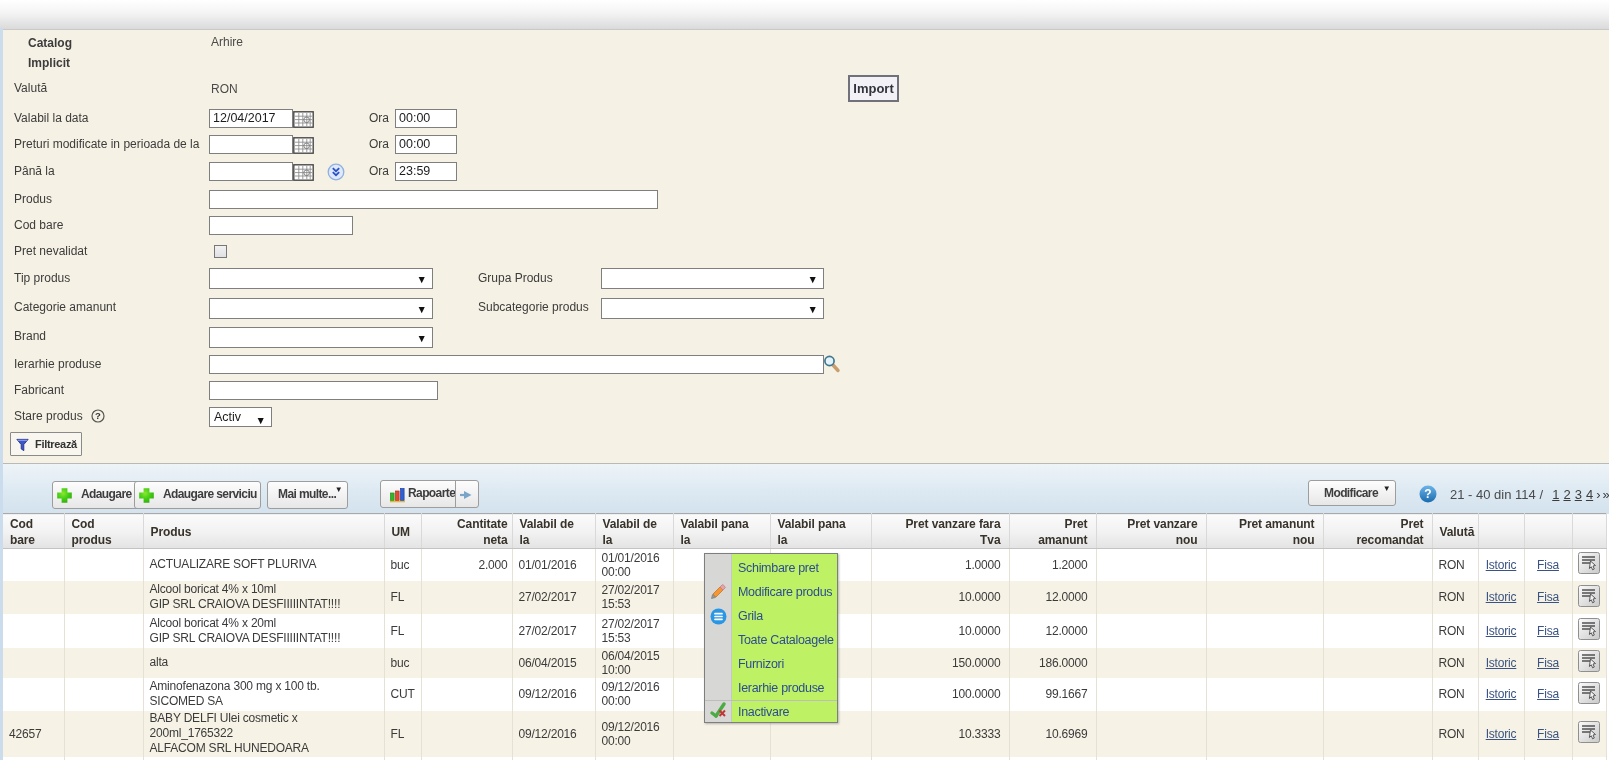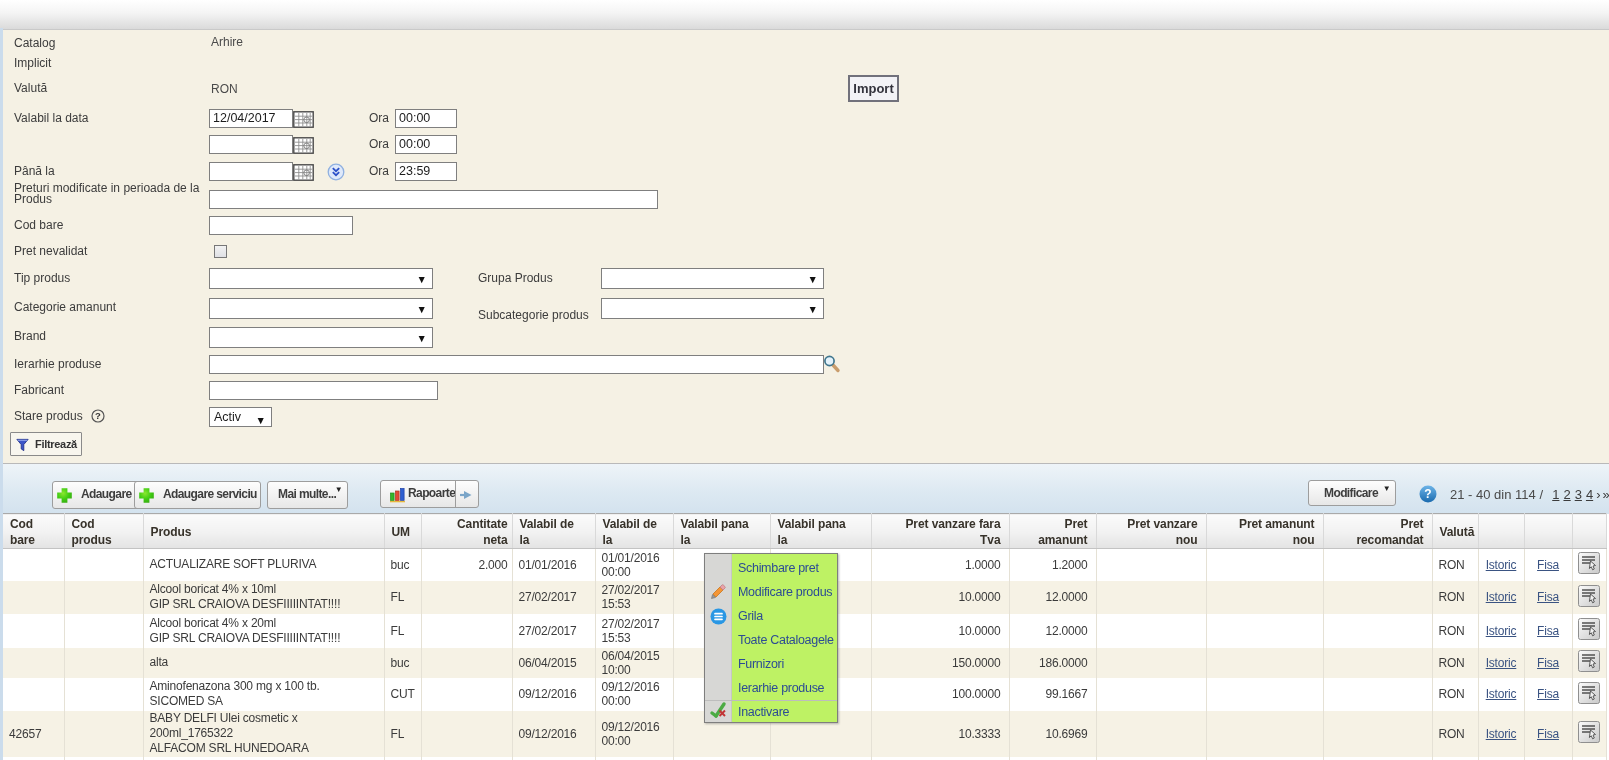--- a/index.html
+++ b/index.html
@@ -25,21 +25,21 @@
   #filtreaza span{position:absolute;left:24px;top:5px;font-weight:bold;color:#333;font-size:11px;letter-spacing:-0.3px;}
   #importbtn{left:848px;top:75px;width:51px;height:27px;border:2px solid #71717b;background:#f2f2f6;
       box-sizing:border-box;text-align:center;line-height:23px;font-weight:bold;color:#33333d;font-size:13px;}
 </style>
 </head>
 <body>
 <div class="abs" id="topbar"></div>
 <div class="abs" id="leftstrip"></div>
 <div class="abs" id="formarea"></div>
 
-<div class="lbl" style="left:14px;top:33px;line-height:20px;">Catalog<br>Implicit</div>
+<div class="lbl" style="left:28px;top:33px;line-height:20px;font-weight:bold;">Catalog<br>Implicit</div>
 <div class="val" style="left:211px;top:35px;">Arhire</div>
 <div class="lbl" style="left:14px;top:81px;">Valută</div>
 <div class="val" style="left:211px;top:82px;">RON</div>
 
 <div class="lbl" style="left:14px;top:111px;">Valabil la data</div>
 <div class="inp" style="left:209px;top:109px;width:84px;height:19px;">12/04/2017</div>
 <div class="abs" id="cal1" style="left:293px;top:111px;"><svg width="21" height="17" viewBox="0 0 21 17">
       <rect x="0.8" y="0.8" width="19.4" height="15.4" fill="#fff" stroke="#4a4a4a" stroke-width="1.4"></rect>
       <g stroke="#909090" stroke-width="0.9">
         <line x1="2" y1="5.2" x2="19.2" y2="5.2"></line>
@@ -48,21 +48,21 @@
         <line x1="5.8" y1="2" x2="5.8" y2="15.4"></line>
         <line x1="9.8" y1="2" x2="9.8" y2="15.4"></line>
         <line x1="13.8" y1="2" x2="13.8" y2="15.4"></line>
         <line x1="17.2" y1="2" x2="17.2" y2="15.4"></line>
       </g>
       <circle cx="13.6" cy="8.8" r="2.8" fill="none" stroke="#777" stroke-width="0.9"></circle>
     </svg></div>
 <div class="lbl" style="left:369px;top:111px;">Ora</div>
 <div class="inp" style="left:395px;top:109px;width:62px;height:19px;">00:00</div>
 
-<div class="lbl" style="left:14px;top:137px;margin-top:44px;">Preturi modificate in perioada de la</div>
+<div class="lbl" style="left:14px;top:137px;">Preturi modificate in perioada de la</div>
 <div class="inp" style="left:209px;top:135px;width:84px;height:19px;"></div>
 <div class="abs" id="cal2" style="left:293px;top:137px;"><svg width="21" height="17" viewBox="0 0 21 17">
       <rect x="0.8" y="0.8" width="19.4" height="15.4" fill="#fff" stroke="#4a4a4a" stroke-width="1.4"></rect>
       <g stroke="#909090" stroke-width="0.9">
         <line x1="2" y1="5.2" x2="19.2" y2="5.2"></line>
         <line x1="2" y1="8.6" x2="19.2" y2="8.6"></line>
         <line x1="2" y1="12" x2="19.2" y2="12"></line>
         <line x1="5.8" y1="2" x2="5.8" y2="15.4"></line>
         <line x1="9.8" y1="2" x2="9.8" y2="15.4"></line>
         <line x1="13.8" y1="2" x2="13.8" y2="15.4"></line>
@@ -113,21 +113,21 @@
   </div>
 <div class="lbl" style="left:478px;top:271px;">Grupa Produs</div>
 <div class="sel" style="left:601px;top:268px;width:223px;height:21px;">
     <span class="ar">▼</span>
   </div>
 
 <div class="lbl" style="left:14px;top:300px;">Categorie amanunt</div>
 <div class="sel" style="left:209px;top:298px;width:224px;height:21px;">
     <span class="ar">▼</span>
   </div>
-<div class="lbl" style="left:478px;top:308px;">Subcategorie produs</div>
+<div class="lbl" style="left:478px;top:300px;">Subcategorie produs</div>
 <div class="sel" style="left:601px;top:298px;width:223px;height:21px;">
     <span class="ar">▼</span>
   </div>
 
 <div class="lbl" style="left:14px;top:329px;">Brand</div>
 <div class="sel" style="left:209px;top:327px;width:224px;height:21px;">
     <span class="ar">▼</span>
   </div>
 
 <div class="lbl" style="left:14px;top:357px;">Ierarhie produse</div>

